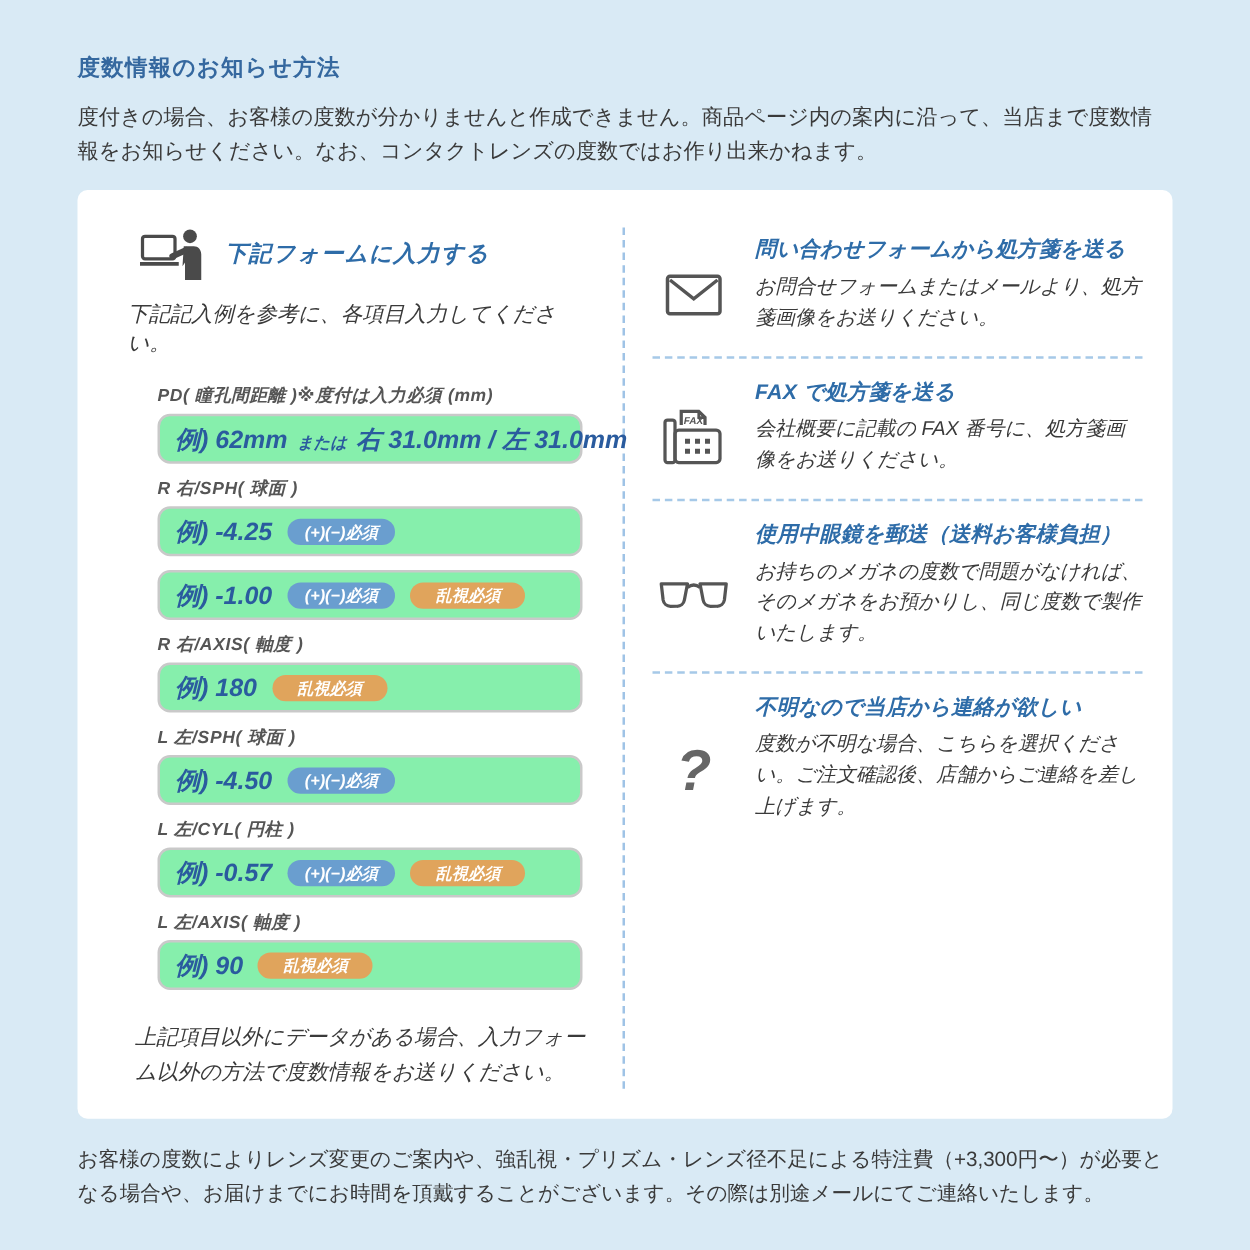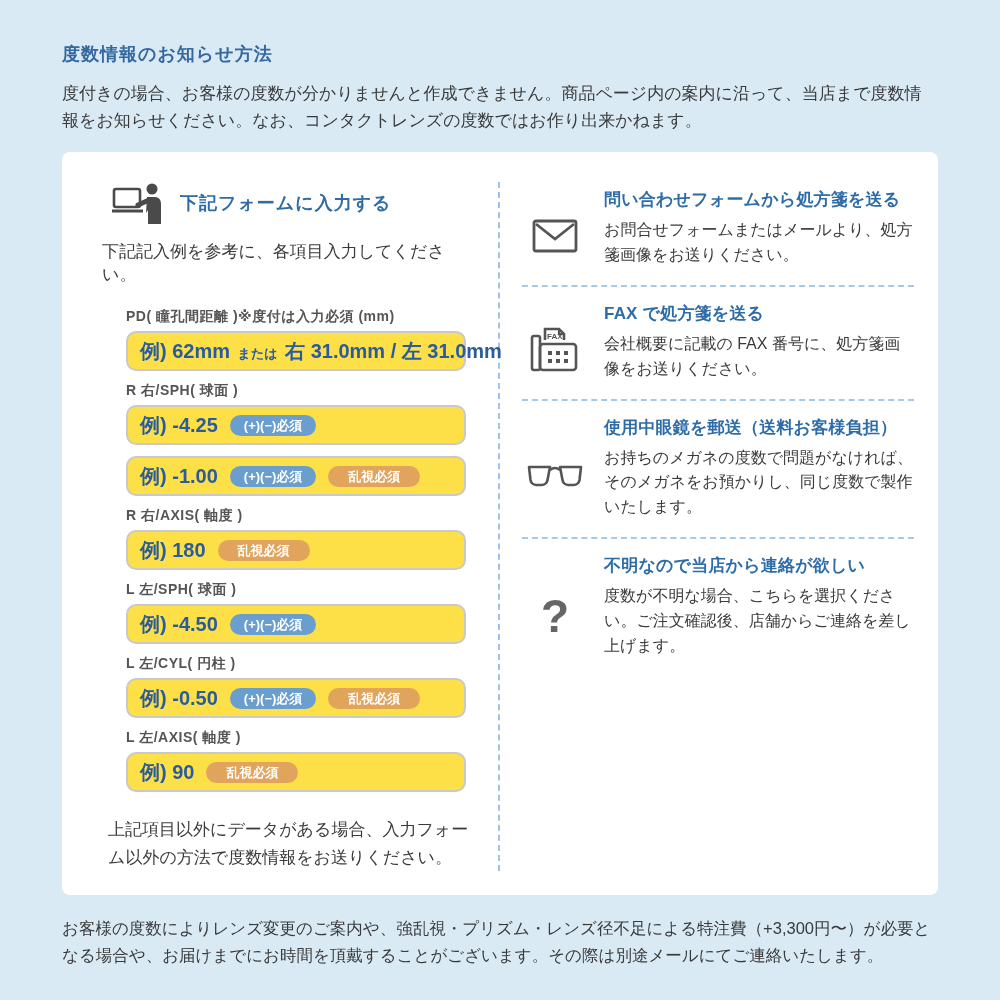--- a/index.html
+++ b/index.html
@@ -25,20 +25,21 @@
     color: #3a3a3a;
     margin-bottom: 18px;
   }
 
   .card {
     background: #ffffff;
     border-radius: 8px;
     display: flex;
     padding: 30px 24px 24px 24px;
     min-height: 712px;
+    font-style: italic;
   }
   .col-left {
     width: 50%;
     padding: 0 26px 0 14px;
     border-right: 2px dashed #9fc3e6;
   }
   .col-right {
     width: 50%;
     padding: 0 0 0 22px;
   }
@@ -67,21 +68,21 @@
   .field-label {
     font-size: 14px;
     font-weight: bold;
     color: #555555;
     margin-bottom: 5px;
     letter-spacing: 0.5px;
   }
   .field-box {
     border: 2px solid #c9c9c9;
     border-radius: 10px;
-    background: #fde047;
+    background: #86efac;
     height: 40px;
     display: flex;
     align-items: center;
     gap: 12px;
     padding: 0 12px;
   }
   .example {
     color: #2a5b9e;
     font-weight: bold;
     font-size: 20px;
@@ -211,21 +212,21 @@
         <div class="field-label">L 左/SPH( 球面 )</div>
         <div class="field-box">
           <span class="example">例) -4.50</span>
           <span class="badge blue">(+)(−)必須</span>
         </div>
       </div>
 
       <div class="field-group">
         <div class="field-label">L 左/CYL( 円柱 )</div>
         <div class="field-box">
-          <span class="example">例) -0.50</span>
+          <span class="example">例) -0.57</span>
           <span class="badge blue">(+)(−)必須</span>
           <span class="badge orange">乱視必須</span>
         </div>
       </div>
 
       <div class="field-group">
         <div class="field-label">L 左/AXIS( 軸度 )</div>
         <div class="field-box">
           <span class="example">例) 90</span>
           <span class="badge orange">乱視必須</span>

